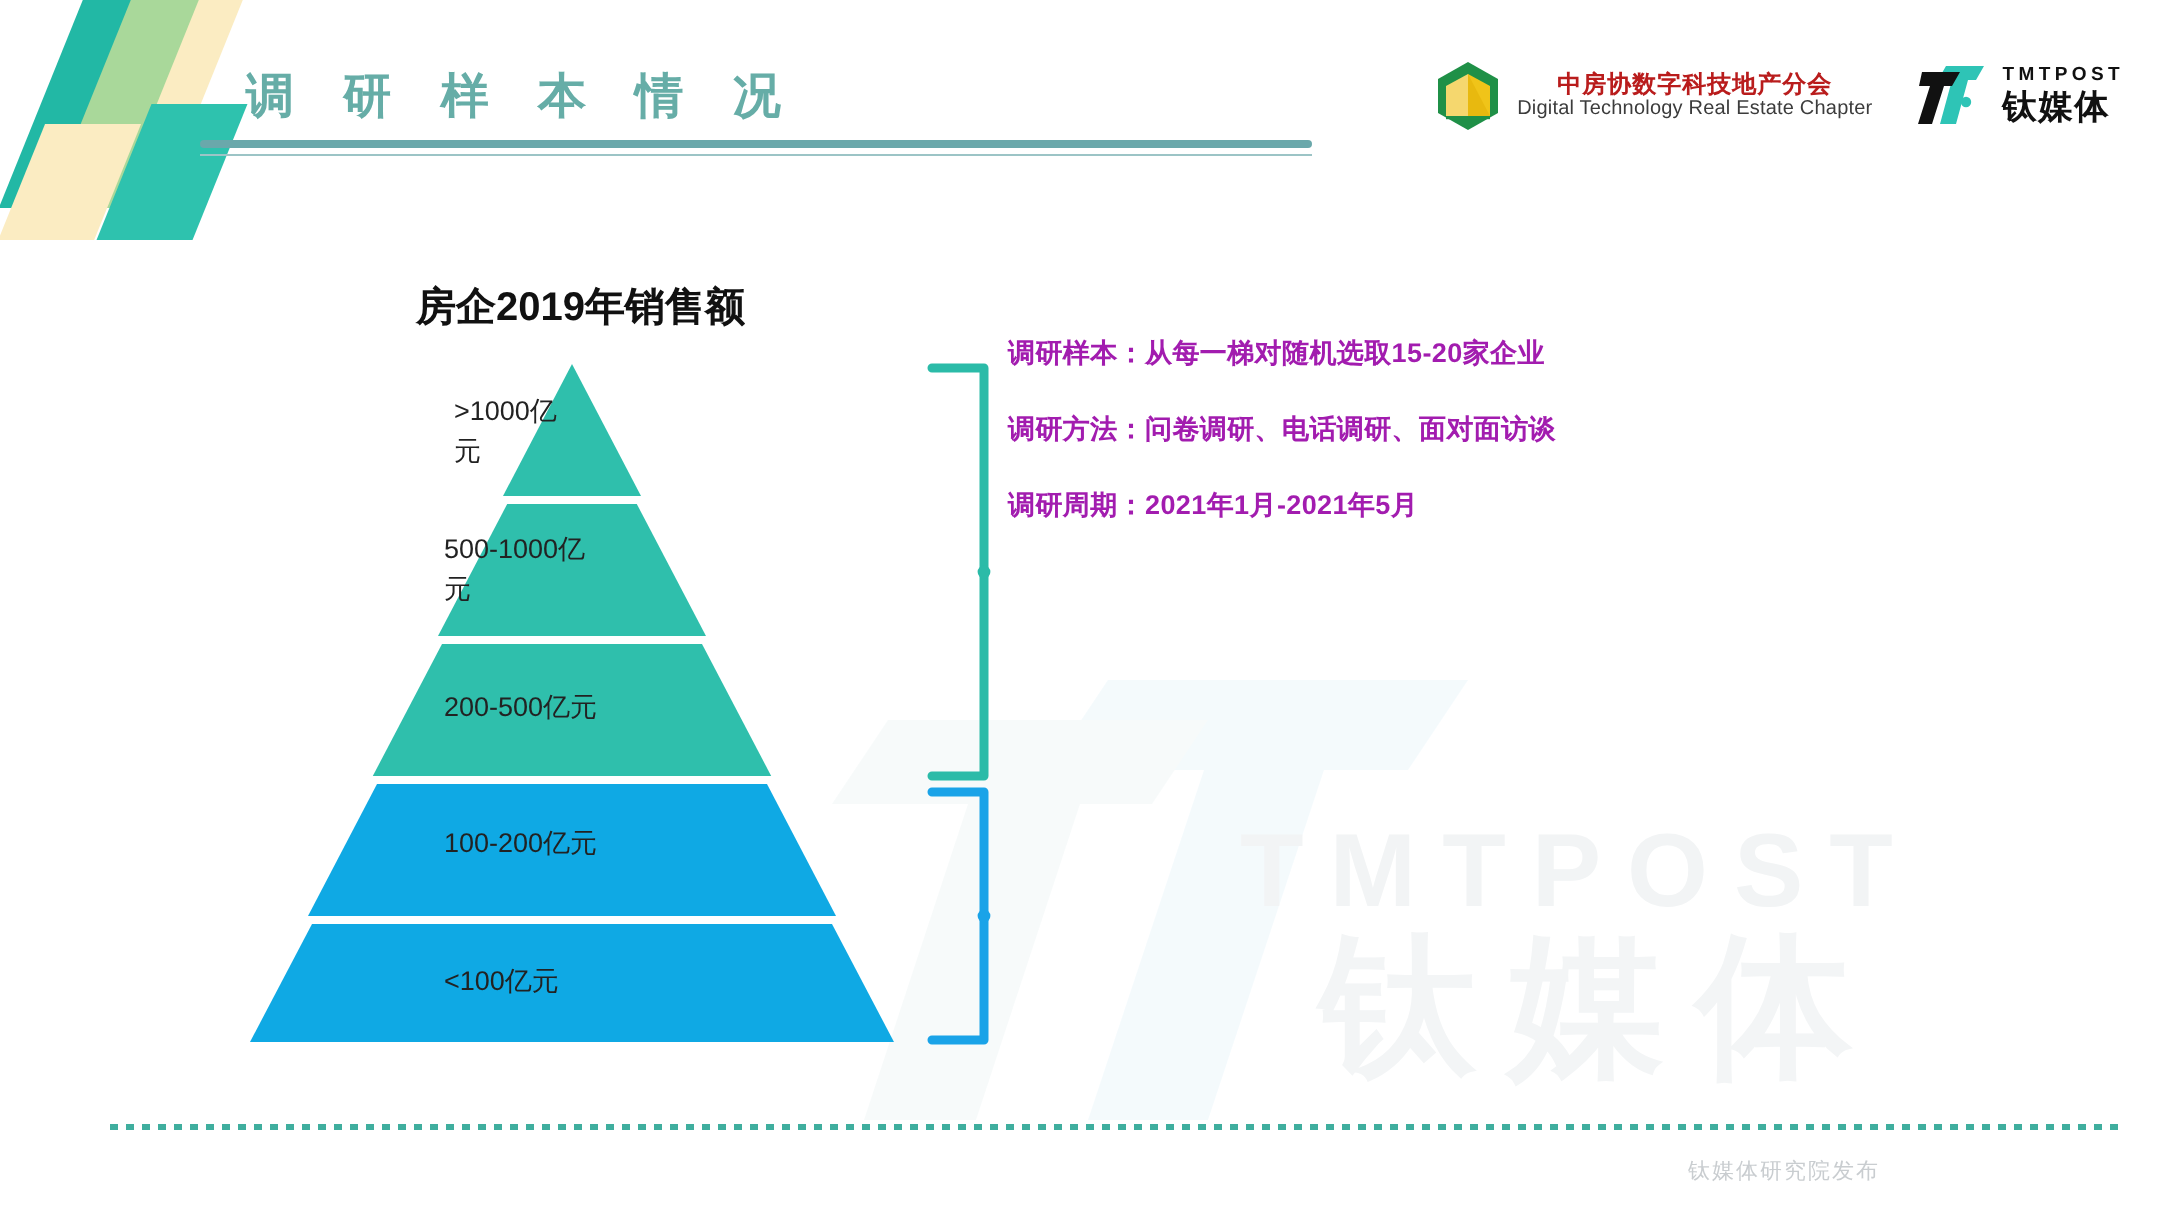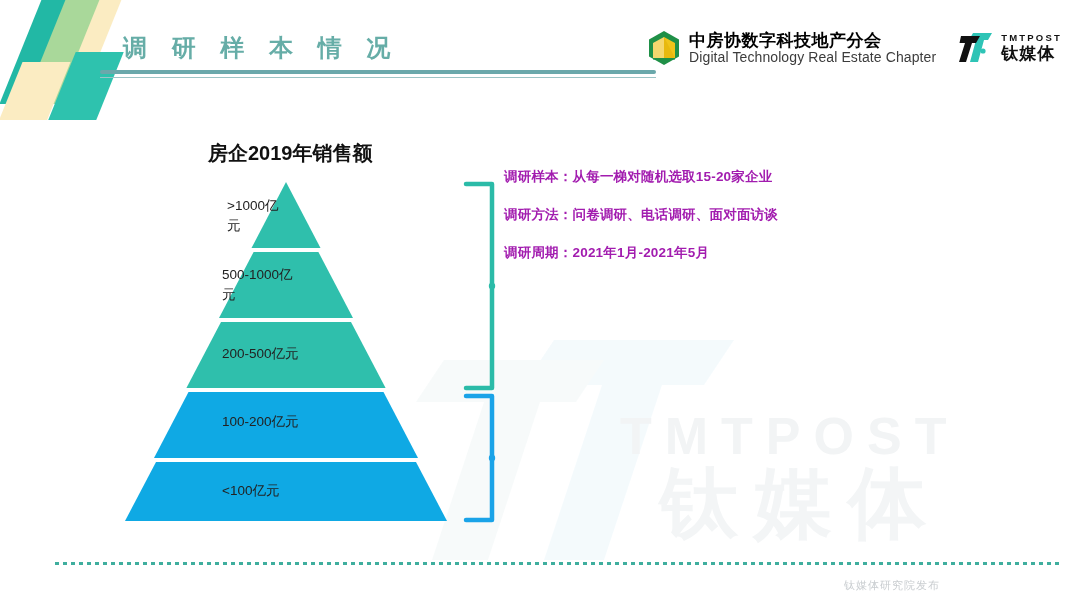--- a/index.html
+++ b/index.html
@@ -28,22 +28,22 @@
     color:#66ada7;white-space:nowrap;
   }
   .rule-thick{position:absolute;left:100px;top:70px;width:556px;height:4px;background:#6aa8ab;border-radius:2px;}
   .rule-thin{position:absolute;left:100px;top:77px;width:556px;height:1px;background:#9cc4c6;}
 
   
   .logos{position:absolute;right:18px;top:30px;display:flex;align-items:center;gap:22px;}
   .logo-crea{display:flex;align-items:center;gap:8px;}
   .hexmark{width:34px;height:36px;flex:0 0 auto;}
   .crea-text{display:flex;flex-direction:column;line-height:1.12;}
-  .crea-cn{font-size:17px;font-weight:bold;color:#000000;letter-spacing:.5px;white-space:nowrap;}
-  .crea-en{font-size:14px;color:#3c3c3c;letter-spacing:.1px;white-space:nowrap;}
+  .crea-cn{font-size:12px;font-weight:bold;color:#b91c1c;letter-spacing:.5px;white-space:nowrap;text-align:center;}
+  .crea-en{font-size:10px;color:#3c3c3c;letter-spacing:.1px;white-space:nowrap;}
   .logo-tmt{display:flex;align-items:center;gap:7px;}
   .tmtmark{width:36px;height:34px;flex:0 0 auto;}
   .tmt-text{display:flex;flex-direction:column;line-height:1.15;}
   .tmt-en{font-size:9.5px;font-weight:bold;color:#111;letter-spacing:2.2px;}
   .tmt-cn{font-size:17px;font-weight:bold;color:#111;letter-spacing:1px;}
 
   
   .wm{position:absolute;pointer-events:none;user-select:none;}
   .wm-tt{left:404px;top:330px;width:330px;height:240px;opacity:.5;}
   .wm-tmtpost{

